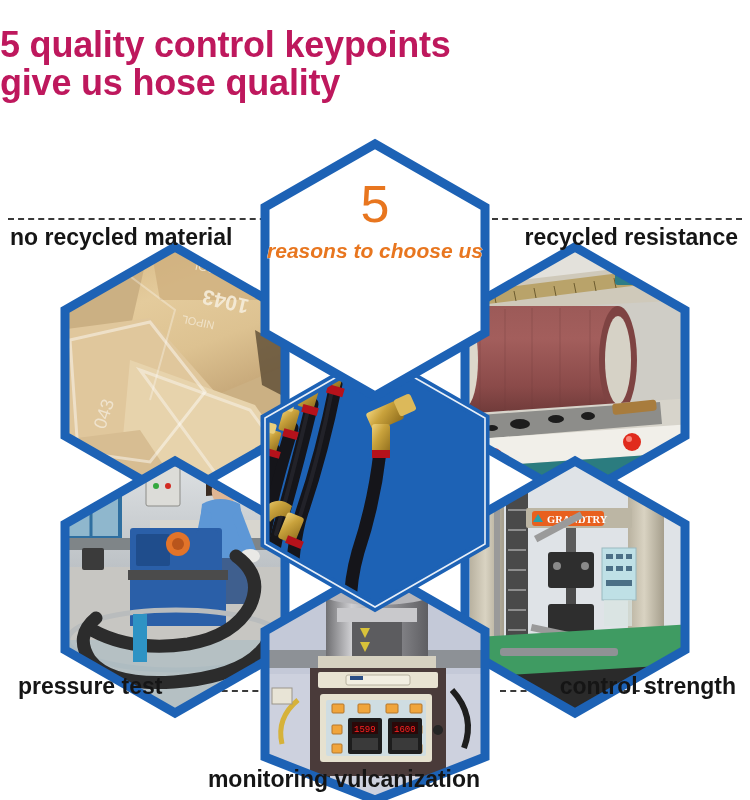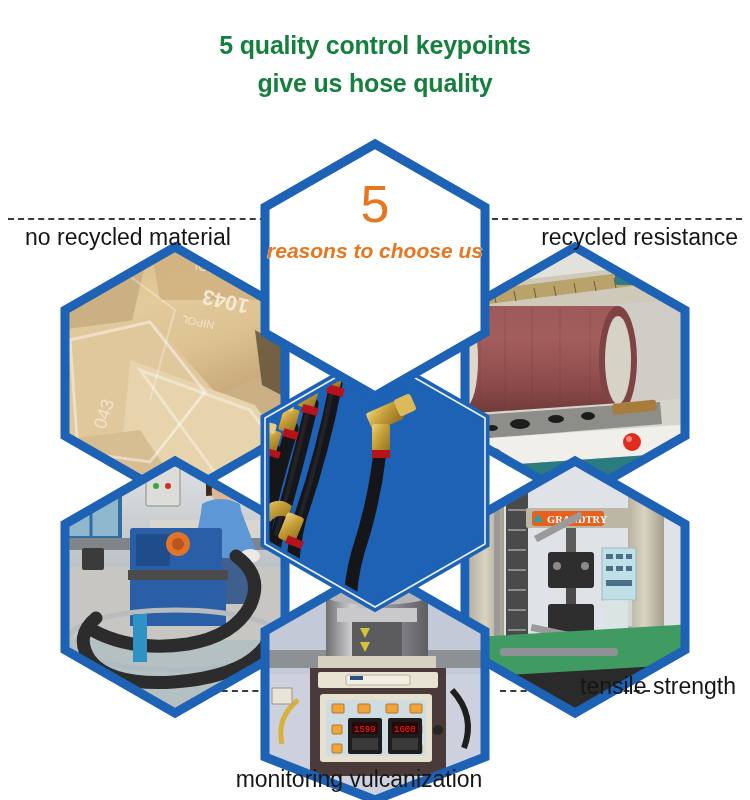--- a/index.html
+++ b/index.html
@@ -2,28 +2,28 @@
 <html><head>
 <meta charset="utf-8">
 <style>
   html,body{margin:0;padding:0;background:#ffffff;}
   body{width:750px;height:800px;position:relative;overflow:hidden;
        font-family:"Liberation Sans", sans-serif;}
 
   #stage{position:absolute;left:0;top:0;width:750px;height:800px;}
 
   
-  .title{position:absolute;left:0;top:26px;width:750px;text-align:center;
+  .title{position:absolute;left:0;top:26px;width:750px;
          font-family:"Liberation Sans", sans-serif;font-weight:bold;
-         font-size:25px;line-height:38px;color:#15803d;letter-spacing:-0.2px;}
+         font-size:36px;line-height:38px;color:#be185d;letter-spacing:-0.2px;}
   .title .l2{display:block;}
 
   
   .lbl{position:absolute;font-family:"Liberation Sans", sans-serif;
-       font-size:23px;color:#151515;white-space:nowrap;font-weight:400;margin-left:15px;}
+       font-size:23px;color:#151515;white-space:nowrap;font-weight:700;}
 
   #lbl-norecycled{left:10px;top:224px;}
   #lbl-abrasion  {right:12px;top:224px;}
   #lbl-pressure  {left:18px;top:673px;}
   #lbl-tensile   {right:14px;top:673px;}
   #lbl-monitor   {left:0;top:766px;width:688px;text-align:center;}
 
   
   .dash{position:absolute;border-top:2px dashed #3a3a3a;height:0;}
   #dash-tl{left:8px;  top:218px; width:288px;}
@@ -409,16 +409,17 @@
 
     <g>
       <polygon points="375,144 485,207 485,333 375,396 265,333 265,207" fill="#ffffff" stroke="#1d62b5" stroke-width="9"></polygon>
       <text x="375" y="222" text-anchor="middle" class="ctr-five">5</text>
       <text x="375" y="258" text-anchor="middle" class="ctr-reasons">reasons to choose us</text>
     </g>
   </svg>
 
   <div class="lbl" id="lbl-norecycled">no recycled material</div>
   <div class="lbl" id="lbl-abrasion">recycled resistance</div>
-  <div class="lbl" id="lbl-tensile">tensile strength</div>
+  <div class="lbl" id="lbl-pressure">pressure test</div>
+  <div class="lbl" id="lbl-tensile">control strength</div>
   <div class="lbl" id="lbl-monitor">monitoring vulcanization</div>
 
 </div>
 
 </body></html>

